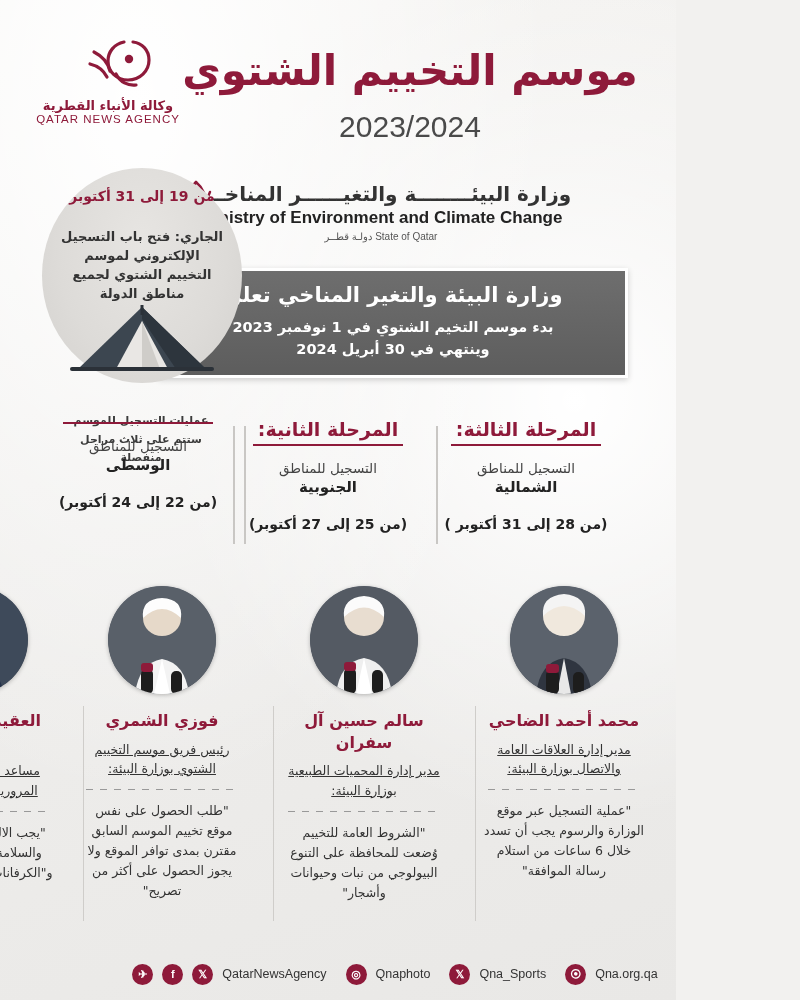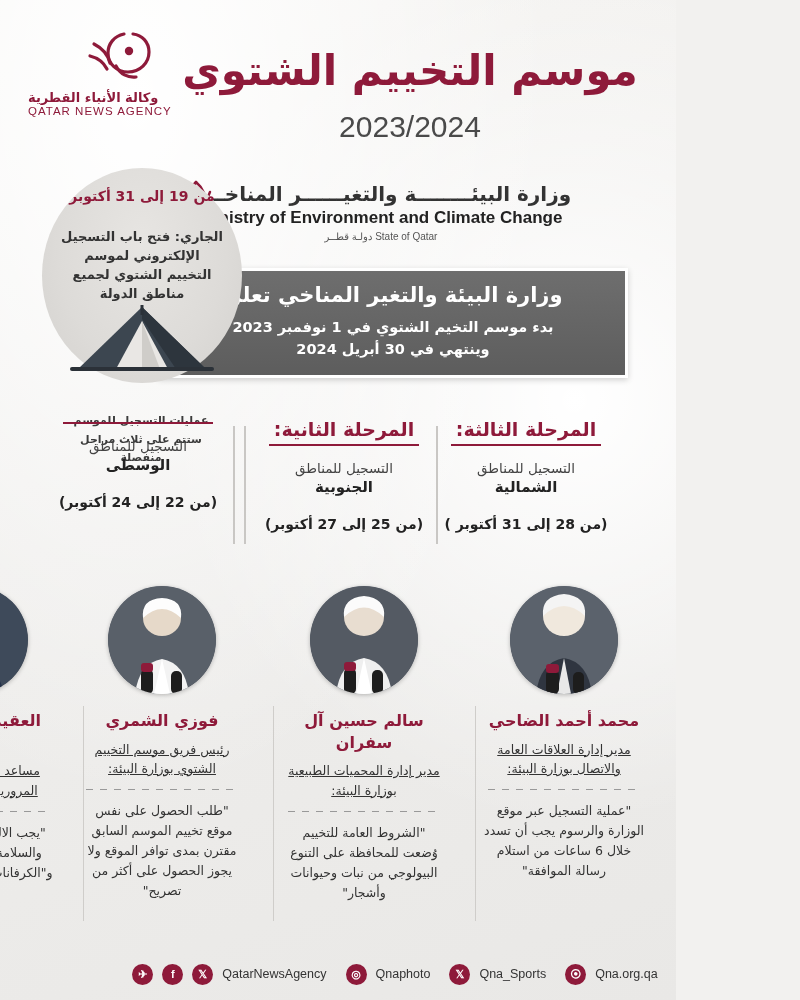--- a/index.html
+++ b/index.html
@@ -26,21 +26,21 @@
     font-size: 42px; font-weight: bold; color: #8e1a3a;
     letter-spacing: -1px;
   }
   .main-year {
     position: absolute; top: 110px; right: 130px; width: 520px;
     text-align: center;
     font-size: 30px; font-weight: normal; color: #4a4a4a;
     font-family: "Liberation Sans", sans-serif;
   }
   
-  #qna-logo { position: absolute; top: 22px; left: 28px; width: 160px; height: 110px; text-align: left; }
+  #qna-logo { position: absolute; top: 30px; left: 28px; width: 160px; height: 110px; text-align: center; }
   #qna-logo .mark { width: 100%; height: 62px; }
   #qna-logo .ar { font-size: 13px; color: #8e1a3a; font-weight: bold; margin-top: 2px; }
   #qna-logo .en { font-size: 11.5px; color: #8e1a3a; letter-spacing: 1px; font-family: "Liberation Sans", sans-serif; }
 
   
   #ministry { position: absolute; top: 182px; right: 60px; width: 470px; height: 95px; }
   #ministry .ar-line {
     text-align: center; font-size: 20px; color: #333; font-weight: bold;
     letter-spacing: 1px;
   }
@@ -79,21 +79,21 @@
 
   
   #phases { position: absolute; top: 418px; right: 0; left: 0; height: 145px; }
   .phase { position: absolute; top: 0; width: 176px; text-align: center; }
   .phase .p-title { font-size: 19px; font-weight: bold; color: #8e1a3a; }
   .phase .p-underline { height: 2px; background: #8e1a3a; margin: 4px auto 0; width: 150px; }
   .phase .p-l1 { font-size: 13.5px; color: #444; margin-top: 14px; }
   .phase .p-l2 { font-size: 15px; color: #222; font-weight: bold; margin-top: 2px; }
   .phase .p-date { font-size: 14px; color: #222; font-weight: bold; margin-top: 20px; }
   #phase-1 { right: 450px; }
-  #phase-2 { right: 244px; }
+  #phase-2 { right: 260px; }
   #phase-3 { right: 62px; }
   #phase-note {
     position: absolute; top: -6px; left: 60px; width: 162px; text-align: center;
     font-size: 11px; font-weight: bold; color: #3b3b3b; line-height: 1.7;
   }
   .phase-sep { position: absolute; top: 8px; width: 2px; height: 118px; background: #c9c7c4; }
 
   
   #people { position: absolute; top: 586px; right: 0; left: 0; height: 352px; }
   .person { position: absolute; top: 0; width: 180px; text-align: center; }

